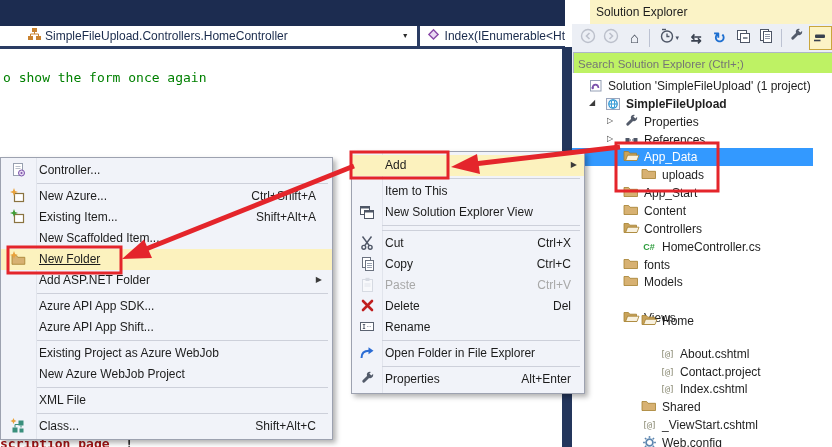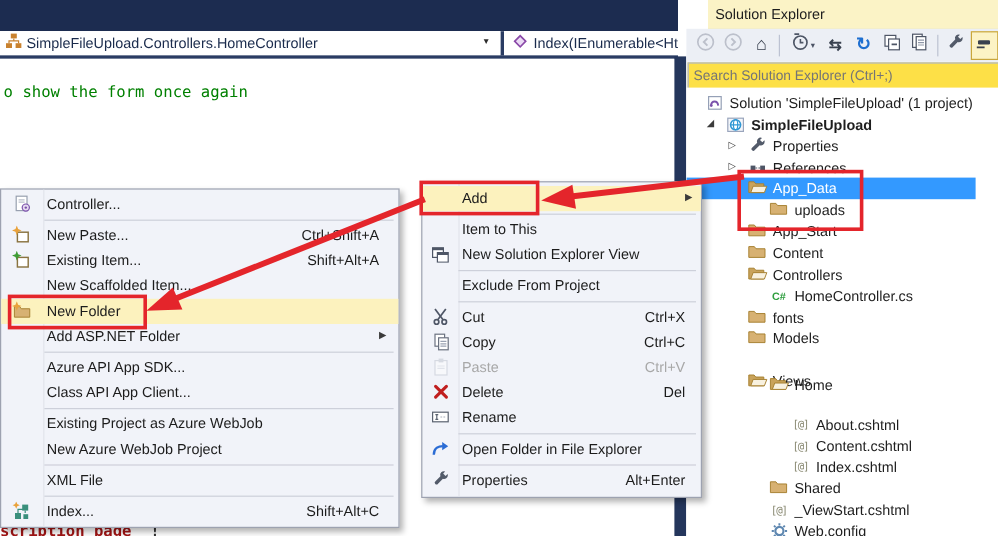--- a/index.html
+++ b/index.html
@@ -22,21 +22,21 @@
             border-bottom:1px solid #E2D9AE;}
   #se-title .t{font-size:12px;color:#1E1E1E;padding-left:6px;flex:1;}
   #se-title .caret{padding-right:12px;color:#4A5264;font-size:10px;}
   #se-toolbar{position:absolute;left:0;top:24px;width:260px;height:27px;background:#ECEFF5;
               display:flex;align-items:center;padding-left:4px;box-sizing:border-box;}
   .tbtn{width:22px;height:22px;display:flex;align-items:center;justify-content:center;border:1px solid transparent;}
   .tbtn.active{background:#FCF3C5;border:1px solid #C9A63C;}
   .tsep{width:1px;height:18px;background:#BCC2D2;margin:0 3px;}
   #se-search-wrap{position:absolute;left:0;top:51px;width:260px;height:22px;background:#ECEFF5;}
   #se-search{position:absolute;left:1px;top:1px;width:250px;height:16px;border:1px solid #AEB6C8;
-             background:#fde047;font:11.5px "Liberation Sans",sans-serif;color:#6D6D6D;padding:3px 4px;outline:none;}
+             background:#bef264;font:11.5px "Liberation Sans",sans-serif;color:#6D6D6D;padding:3px 4px;outline:none;}
   #tree{position:absolute;left:0;top:73px;width:260px;height:374px;background:#fff;overflow:hidden;}
   .trow{position:absolute;left:0;width:241px;height:18px;font-size:12px;color:#1E1E1E;}
   .trow.sel{background:var(--sel);color:#fff;}
   .trow .exp{position:absolute;top:3px;font-size:8px;color:#3C3C3C;}
   .trow .tico{position:absolute;top:1px;width:16px;height:16px;text-align:center;}
   .trow .tlbl{position:absolute;top:2px;white-space:nowrap;}
   .trow.bold .tlbl{font-weight:bold;}
   
   .menu{position:absolute;background:#F1F3F9;border:1px solid #9DA2B0;
         box-shadow:3px 3px 5px rgba(0,0,0,.3);z-index:10;box-sizing:border-box;}
@@ -56,21 +56,21 @@
   .icospan{display:inline-block;}
 </style>
 </head>
 <body>
 
 <div id="stage">
 
   <div id="top-band" style="background: rgb(28, 44, 80);"></div>
 
   <div id="navbar">
-    <div class="combo" style="width:421px;">
+    <div class="combo" style="width:421px;margin-left:23px;">
       <span class="icospan" style="margin:0 4px 0 4px;">
         <svg width="14" height="14">
             <rect x="5" y="1" width="5" height="4" fill="#C9822F"></rect>
             <rect x="1" y="9" width="5" height="4" fill="#C9822F"></rect>
             <rect x="9" y="9" width="5" height="4" fill="#C9822F"></rect>
             <path d="M7.5 5 v2 M3.5 9 v-2 h8 v2" stroke="#C9822F" fill="none"></path>
           </svg>
       </span>
       <span class="ctext">SimpleFileUpload.Controllers.HomeController</span>
       <span style="position:absolute;right:8px;top:6px;font-size:7px;color:#2B2B2B;">▼</span>
@@ -259,21 +259,21 @@
               <polygon points="2.6,11.5 4.6,6.2 16,6.2 14,11.5" fill="#F8F1DF" stroke="#A5802F" stroke-width="0.8"></polygon>
             </svg></span>
           <span class="tlbl" style="left:90px;">Home</span>
         </div>
         <div class="trow" style="top: 271.75px;">
           <span class="tico" style="left:87px;"><span style="font:9px 'DejaVu Sans Mono',monospace;color:#8B8B74;letter-spacing:-1px;">[@]</span></span>
           <span class="tlbl" style="left:108px;">About.cshtml</span>
         </div>
         <div class="trow" style="top: 289.6px;">
           <span class="tico" style="left:87px;"><span style="font:9px 'DejaVu Sans Mono',monospace;color:#8B8B74;letter-spacing:-1px;">[@]</span></span>
-          <span class="tlbl" style="left:108px;">Content.cshtml</span>
+          <span class="tlbl" style="left:108px;">Contact.project</span>
         </div>
         <div class="trow" style="top: 307.45px;">
           <span class="tico" style="left:87px;"><span style="font:9px 'DejaVu Sans Mono',monospace;color:#8B8B74;letter-spacing:-1px;">[@]</span></span>
           <span class="tlbl" style="left:108px;">Index.cshtml</span>
         </div>
         <div class="trow" style="top: 325.3px;">
           <span class="tico" style="left:69px;"><svg width="16" height="14">
               <path d="M1 2.5 h4.6 l1.4 1.8 h7.5 v7.2 h-13.5 z" fill="#D7B172" stroke="#A5802F" stroke-width="0.8"></path>
             </svg></span>
           <span class="tlbl" style="left:90px;">Shared</span>
@@ -314,53 +314,53 @@
         <span class="lbl" style="left:38px;">Controller...</span>
       </div>
       <div class="msep" style="height: 5px; position: relative; margin-left: 0px; --sepLeft: 36px;">
         <div style="position:absolute;left:36px;right:4px;top:2px;height:1px;background:#CDD0DA;"></div>
       </div>
       <div class="mi">
         <span class="ico" style="left:8px;"><svg width="16" height="16">
             <rect x="4.5" y="5.5" width="9" height="8" fill="#fff" stroke="#8A7340" stroke-width="1.2"></rect>
             <polygon points="4,0 5.1,2.9 8,4 5.1,5.1 4,8 2.9,5.1 0,4 2.9,2.9" fill="#E9A23B"></polygon>
           </svg></span>
-        <span class="lbl" style="left:38px;">New Paste...</span>
+        <span class="lbl" style="left:38px;">New Azure...</span>
         <span class="sc" style="right:16px;">Ctrl+Shift+A</span>
       </div>
       <div class="mi">
         <span class="ico" style="left:8px;"><svg width="16" height="16">
             <rect x="4.5" y="5.5" width="9" height="8" fill="#fff" stroke="#8A7340" stroke-width="1.2"></rect>
             <polygon points="4,0 5.1,2.9 8,4 5.1,5.1 4,8 2.9,5.1 0,4 2.9,2.9" fill="#3F9C35"></polygon>
           </svg></span>
         <span class="lbl" style="left:38px;">Existing Item...</span>
         <span class="sc" style="right:16px;">Shift+Alt+A</span>
       </div>
       <div class="mi">
         <span class="lbl" style="left:38px;">New Scaffolded Item...</span>
       </div>
       <div class="mi hl">
         <span class="ico" style="left:8px;"><svg width="16" height="16">
             <path d="M2 4.5 h4.4 l1.4 1.8 h7 v7 h-12.8 z" fill="#D7B172" stroke="#A5802F" stroke-width="0.8"></path>
             <polygon points="4,0 5.1,2.9 8,4 5.1,5.1 4,8 2.9,5.1 0,4 2.9,2.9" fill="#E9A23B"></polygon>
           </svg></span>
-        <span class="lbl" style="left:38px;">New Folder</span>
+        <span class="lbl" style="left:38px;text-decoration:underline;">New Folder</span>
       </div>
       <div class="mi">
         <span class="lbl" style="left:38px;">Add ASP.NET Folder</span>
         <span class="sub" style="right:10px;">▶</span>
       </div>
       <div class="msep" style="height: 5px; position: relative; margin-left: 0px; --sepLeft: 36px;">
         <div style="position:absolute;left:36px;right:4px;top:2px;height:1px;background:#CDD0DA;"></div>
       </div>
       <div class="mi">
         <span class="lbl" style="left:38px;">Azure API App SDK...</span>
       </div>
       <div class="mi">
-        <span class="lbl" style="left:38px;">Class API App Client...</span>
+        <span class="lbl" style="left:38px;">Azure API App Shift...</span>
       </div>
       <div class="msep" style="height: 5px; position: relative; margin-left: 0px; --sepLeft: 36px;">
         <div style="position:absolute;left:36px;right:4px;top:2px;height:1px;background:#CDD0DA;"></div>
       </div>
       <div class="mi">
         <span class="lbl" style="left:38px;">Existing Project as Azure WebJob</span>
       </div>
       <div class="mi">
         <span class="lbl" style="left:38px;">New Azure WebJob Project</span>
       </div>
@@ -374,21 +374,21 @@
         <div style="position:absolute;left:36px;right:4px;top:2px;height:1px;background:#CDD0DA;"></div>
       </div>
       <div class="mi">
         <span class="ico" style="left:8px;"><svg width="16" height="16">
             <rect x="8.5" y="2.5" width="5" height="5" fill="#3A8F7C"></rect>
             <rect x="2.5" y="9.5" width="5" height="5" fill="#3A8F7C"></rect>
             <rect x="9.5" y="10.5" width="4" height="4" fill="#3A8F7C"></rect>
             <path d="M11 7.5 v2 M5 9.5 v-3 h6" stroke="#3A8F7C" fill="none"></path>
             <polygon points="3.5,0 4.4,2.1 6.5,3 4.4,3.9 3.5,6 2.6,3.9 0.5,3 2.6,2.1" fill="#E9A23B"></polygon>
           </svg></span>
-        <span class="lbl" style="left:38px;">Index...</span>
+        <span class="lbl" style="left:38px;">Class...</span>
         <span class="sc" style="right:16px;">Shift+Alt+C</span>
       </div>
     </div>
 
   <div class="menu" id="contextmenu" style="left:351px;top:151px;width:234px;padding:3px 0;">
     <div class="gutterline" style="left:30px;"></div>
   <div class="mi hl">
         <span class="lbl" style="left:33px;">Add</span>
         <span class="sub" style="right:7px;">▶</span>
       </div>
@@ -402,23 +402,20 @@
         <span class="ico" style="left:6px;"><svg width="16" height="15">
             <rect x="1.5" y="2.5" width="9" height="8" fill="#fff" stroke="#4E5666"></rect>
             <rect x="1.5" y="2.5" width="9" height="2" fill="#4E5666"></rect>
             <rect x="5.5" y="6.5" width="9" height="8" fill="#fff" stroke="#4E5666"></rect>
             <rect x="5.5" y="6.5" width="9" height="2" fill="#4E5666"></rect>
           </svg></span>
         <span class="lbl" style="left:33px;">New Solution Explorer View</span>
       </div>
       <div class="msep" style="height: 5px; position: relative; margin-left: 0px; --sepLeft: 30px;">
         <div style="position:absolute;left:30px;right:4px;top:2px;height:1px;background:#CDD0DA;"></div>
-      </div>
-      <div class="mi">
-        <span class="lbl" style="left:33px;">Exclude From Project</span>
       </div>
       <div class="msep" style="height: 5px; position: relative; margin-left: 0px; --sepLeft: 30px;">
         <div style="position:absolute;left:30px;right:4px;top:2px;height:1px;background:#CDD0DA;"></div>
       </div>
       <div class="mi">
         <span class="ico" style="left:6px;"><svg width="15" height="16">
             <g stroke="#4E5666" stroke-width="1.4" fill="none">
               <line x1="11.5" y1="1.5" x2="4.8" y2="10.5"></line>
               <line x1="2.5" y1="1.5" x2="9.2" y2="10.5"></line>
               <circle cx="3.8" cy="12.3" r="1.9"></circle>

